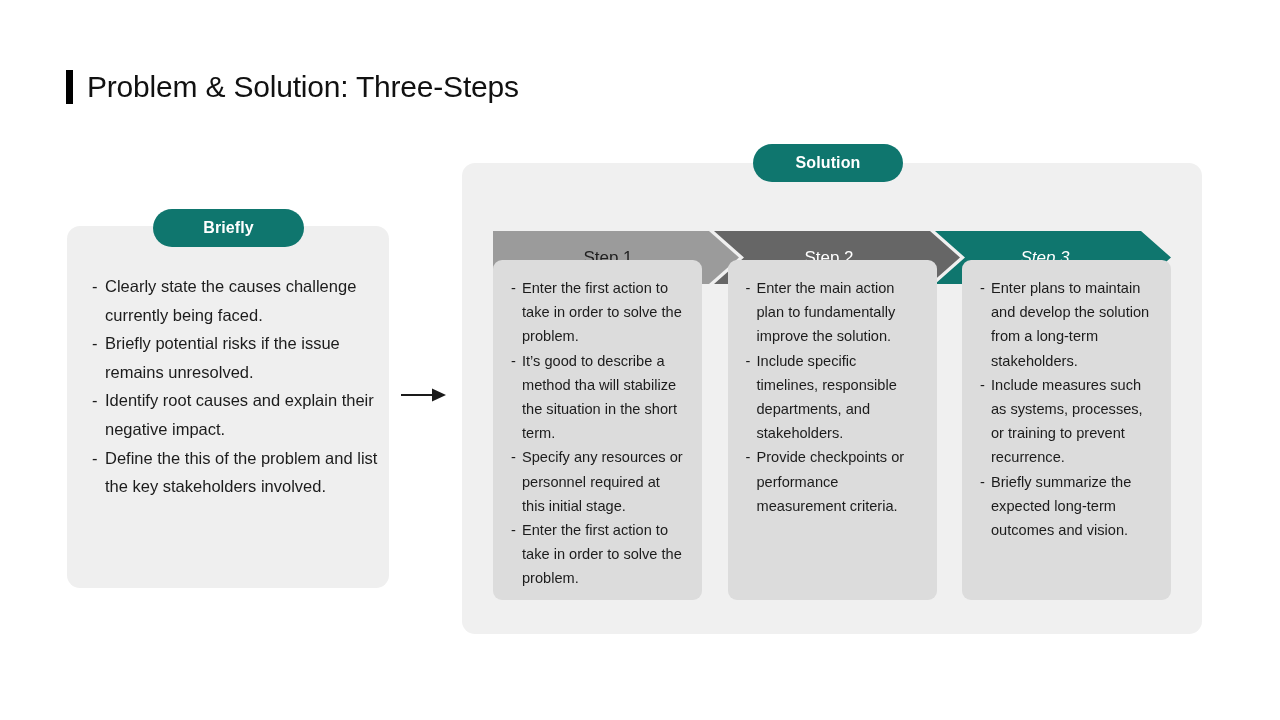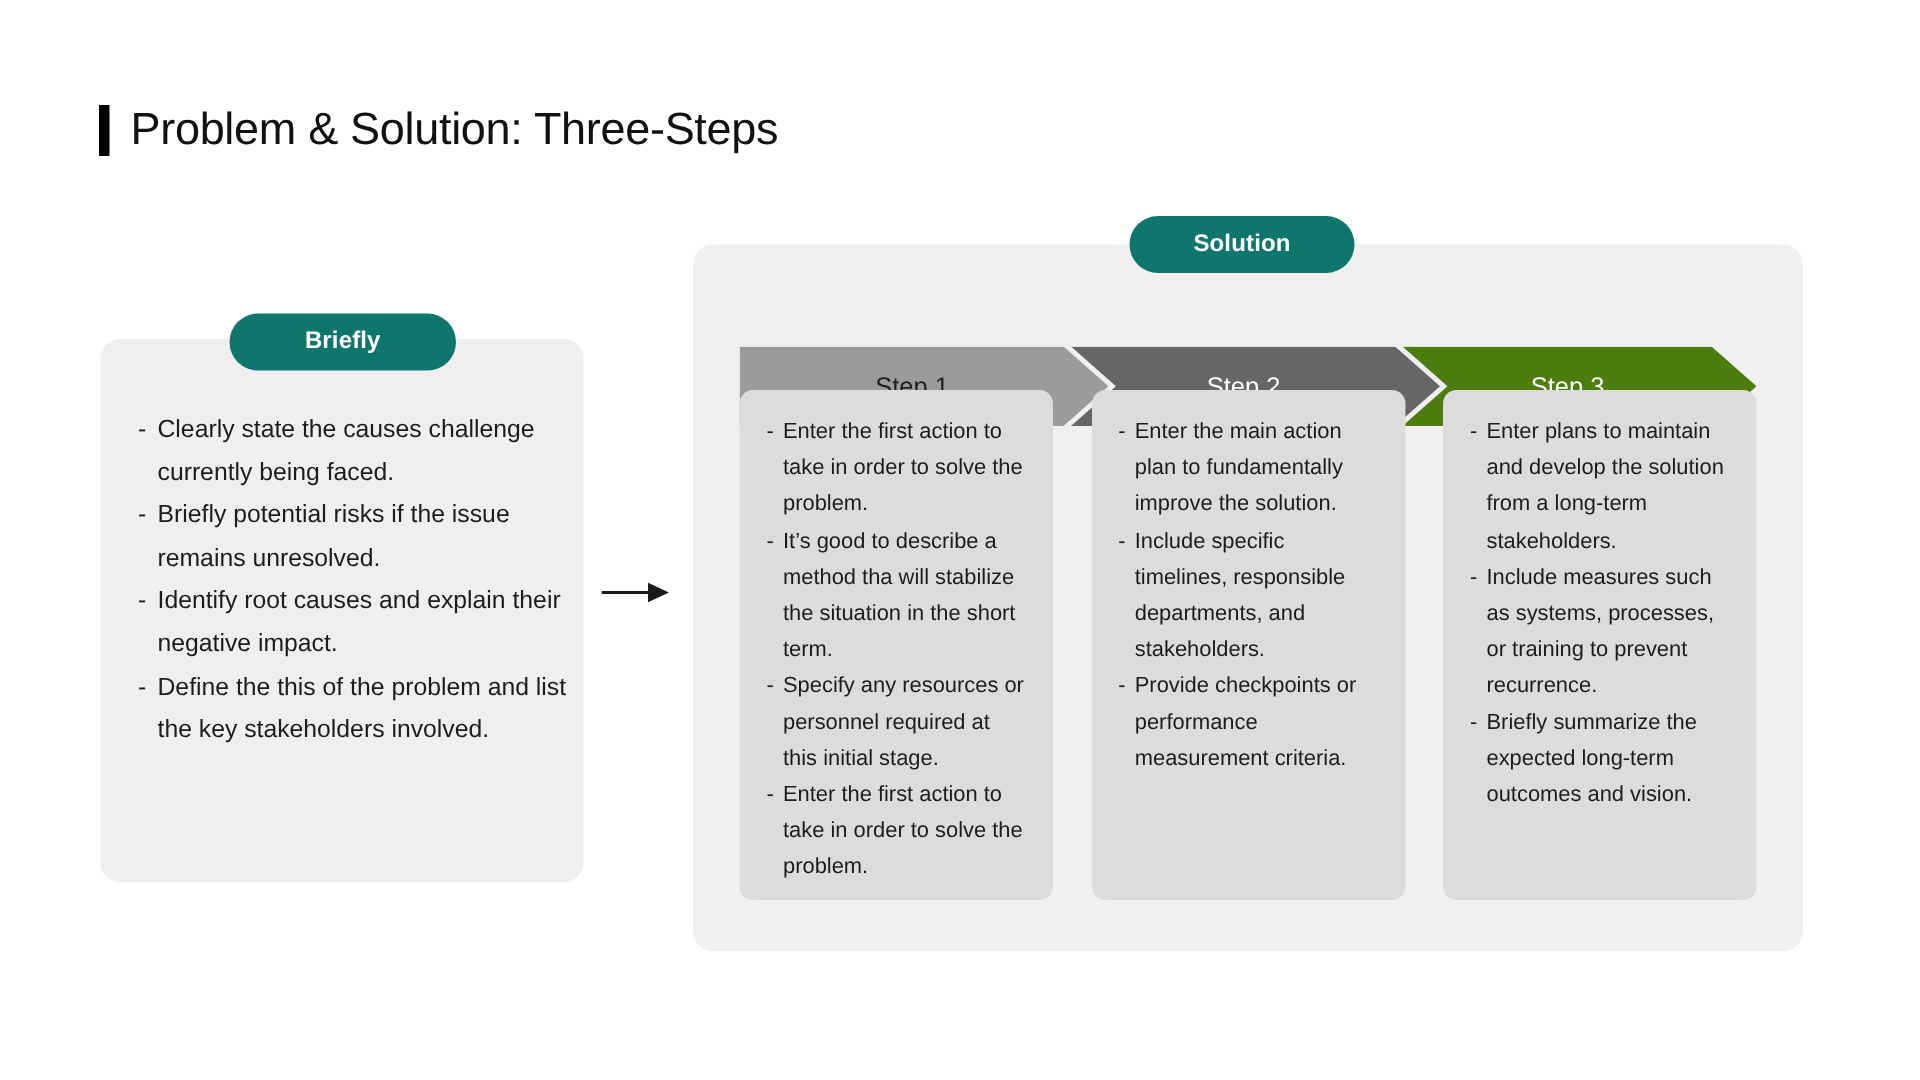--- a/index.html
+++ b/index.html
@@ -231,21 +231,21 @@
 <div class="solution-panel" style="background: rgb(240, 240, 240);"></div>
 <div class="pill solution-pill">Solution</div>
 
 <div class="steps-bar">
   <div class="chev chev-1" style="background: rgb(155, 155, 155); color: rgb(31, 31, 31);">
     <span class="chev-label">Step 1</span>
   </div>
   <div class="chev chev-2" style="background: rgb(102, 102, 102); color: rgb(255, 255, 255); align-items: center;">
     <span class="chev-label">Step 2</span>
   </div>
-  <div class="chev chev-3" style="background: #4d7c0f; color: rgb(255, 255, 255);">
+  <div class="chev chev-3" style="background: #0f766e; color: rgb(255, 255, 255); font-style: italic;">
     <span class="chev-label">Step 3</span>
   </div>
 </div>
 
 <div class="step-cards">
   <div class="step-card" style="background: rgb(220, 220, 220);">
       <div class="bullet">
         <span class="dash">-</span>
         <span class="btxt">Enter the first action to take in order to solve the problem.</span>
       </div>

